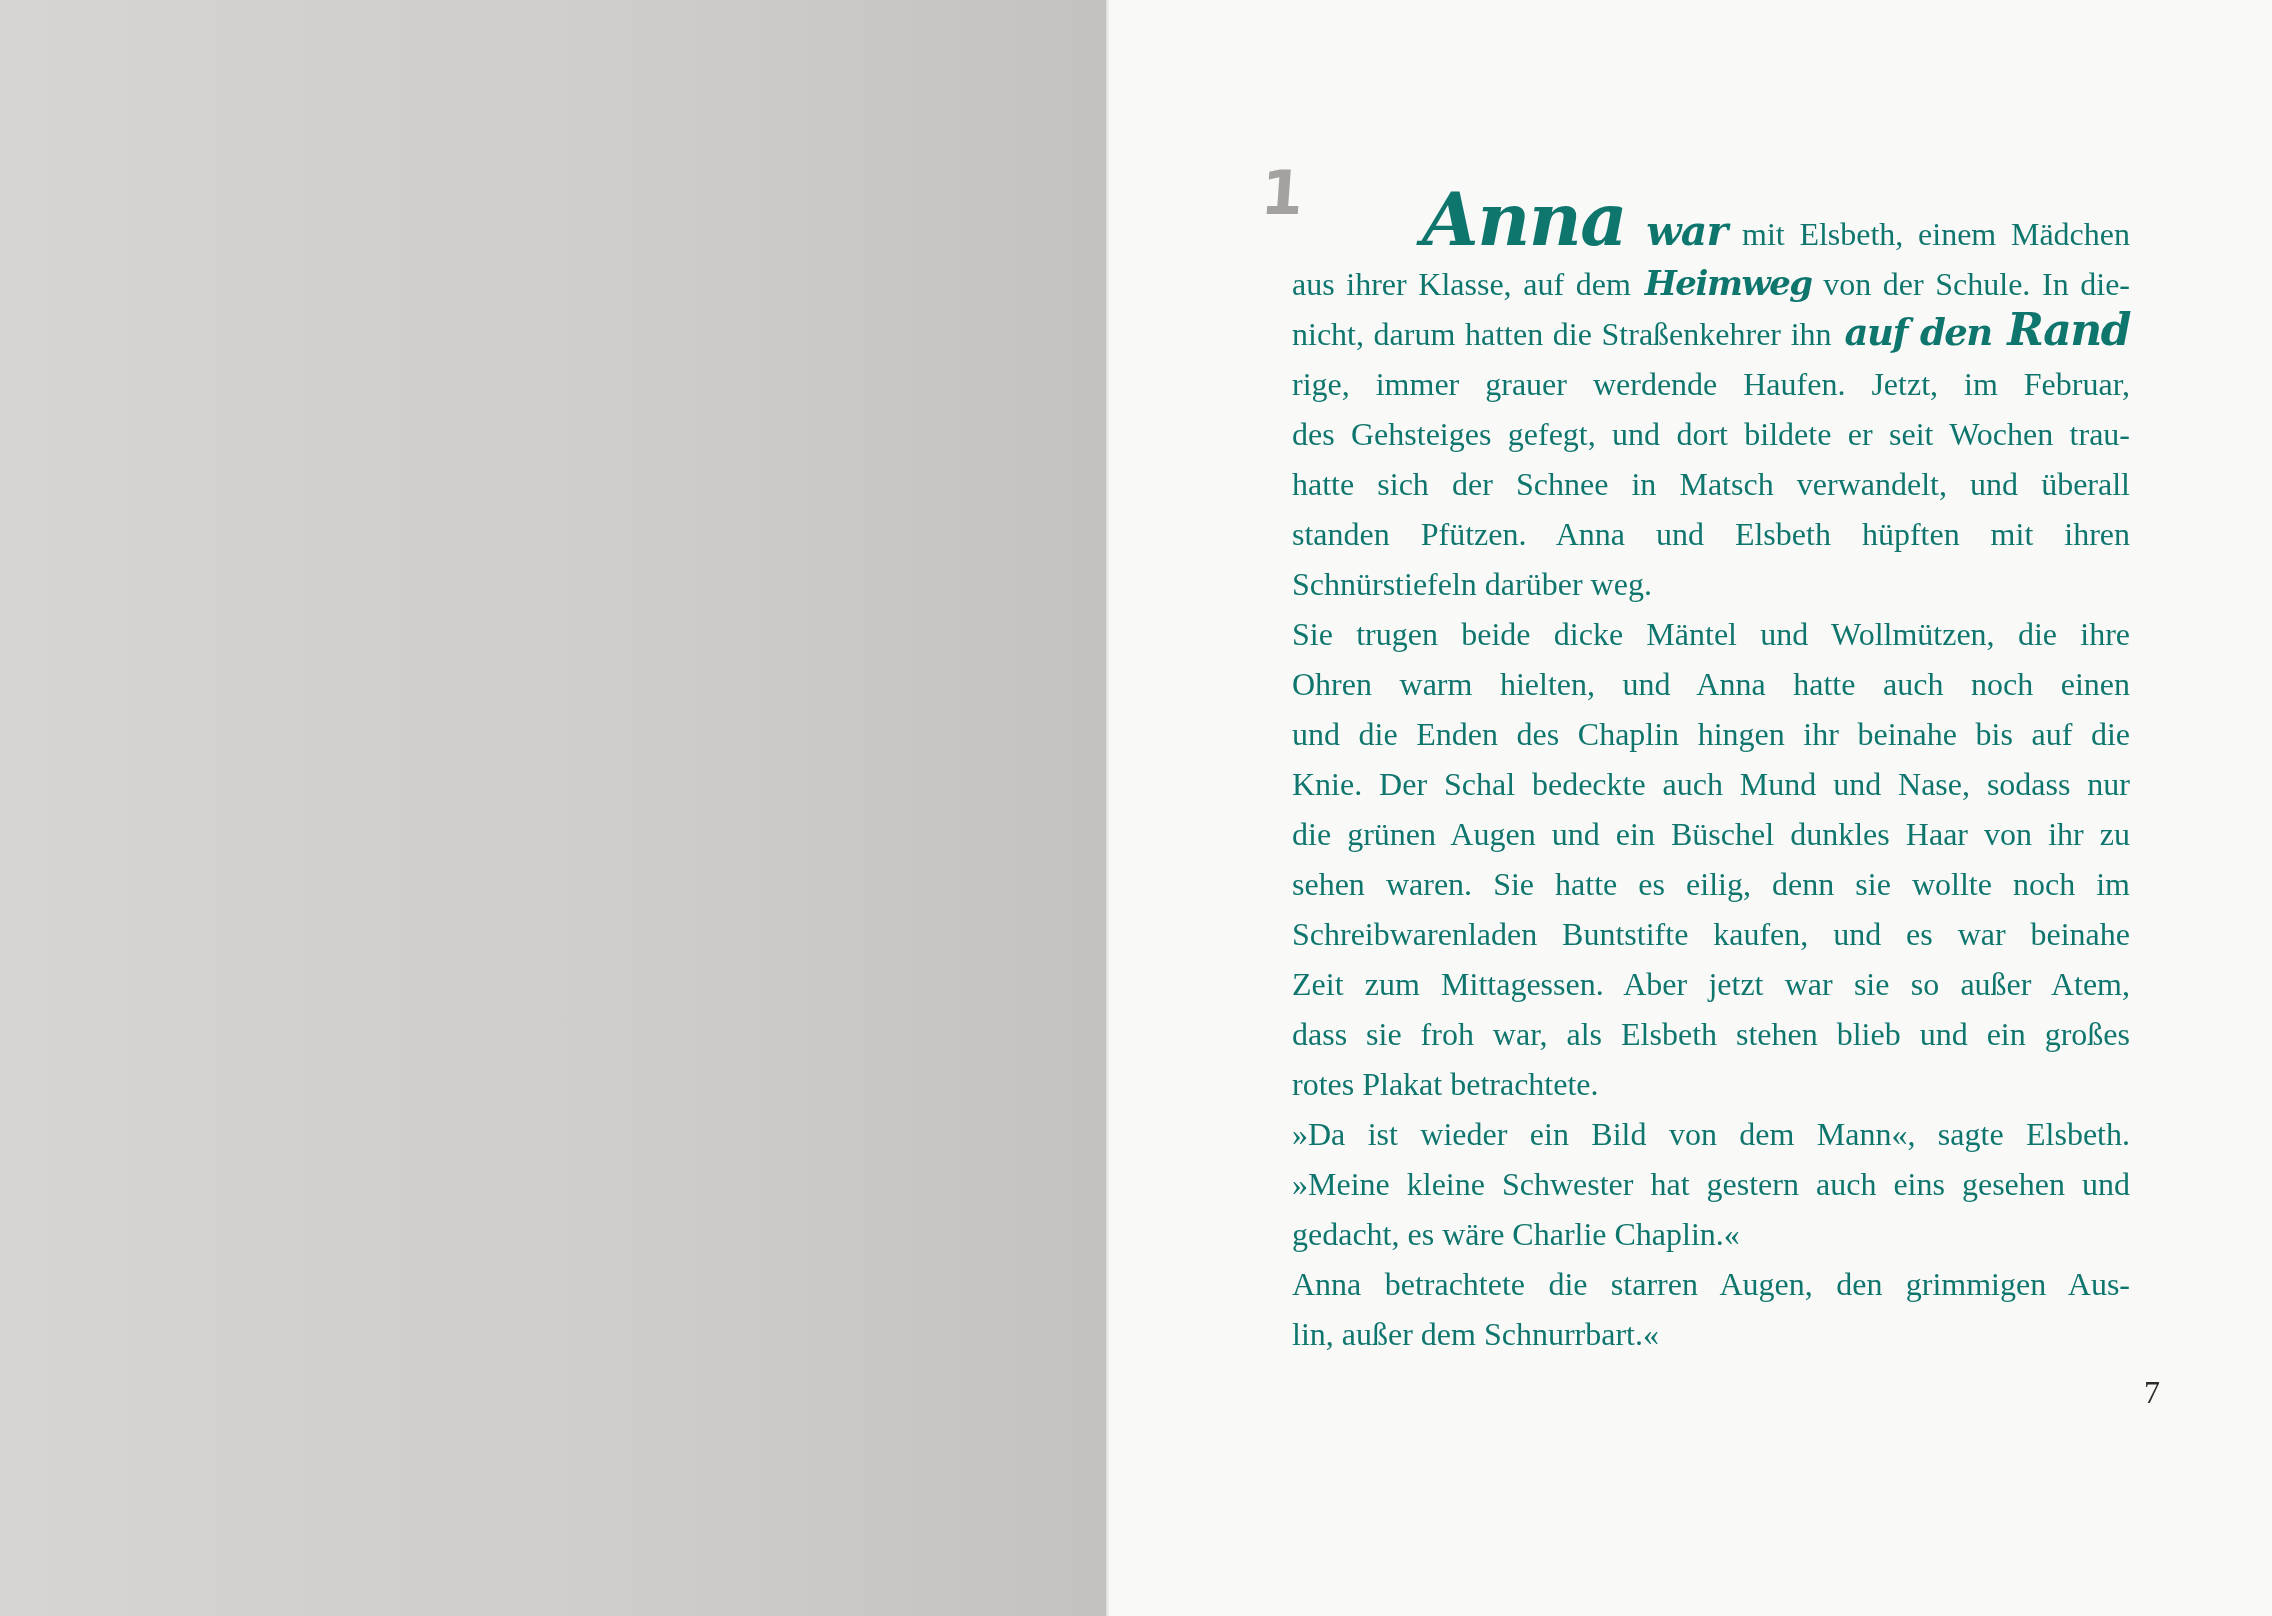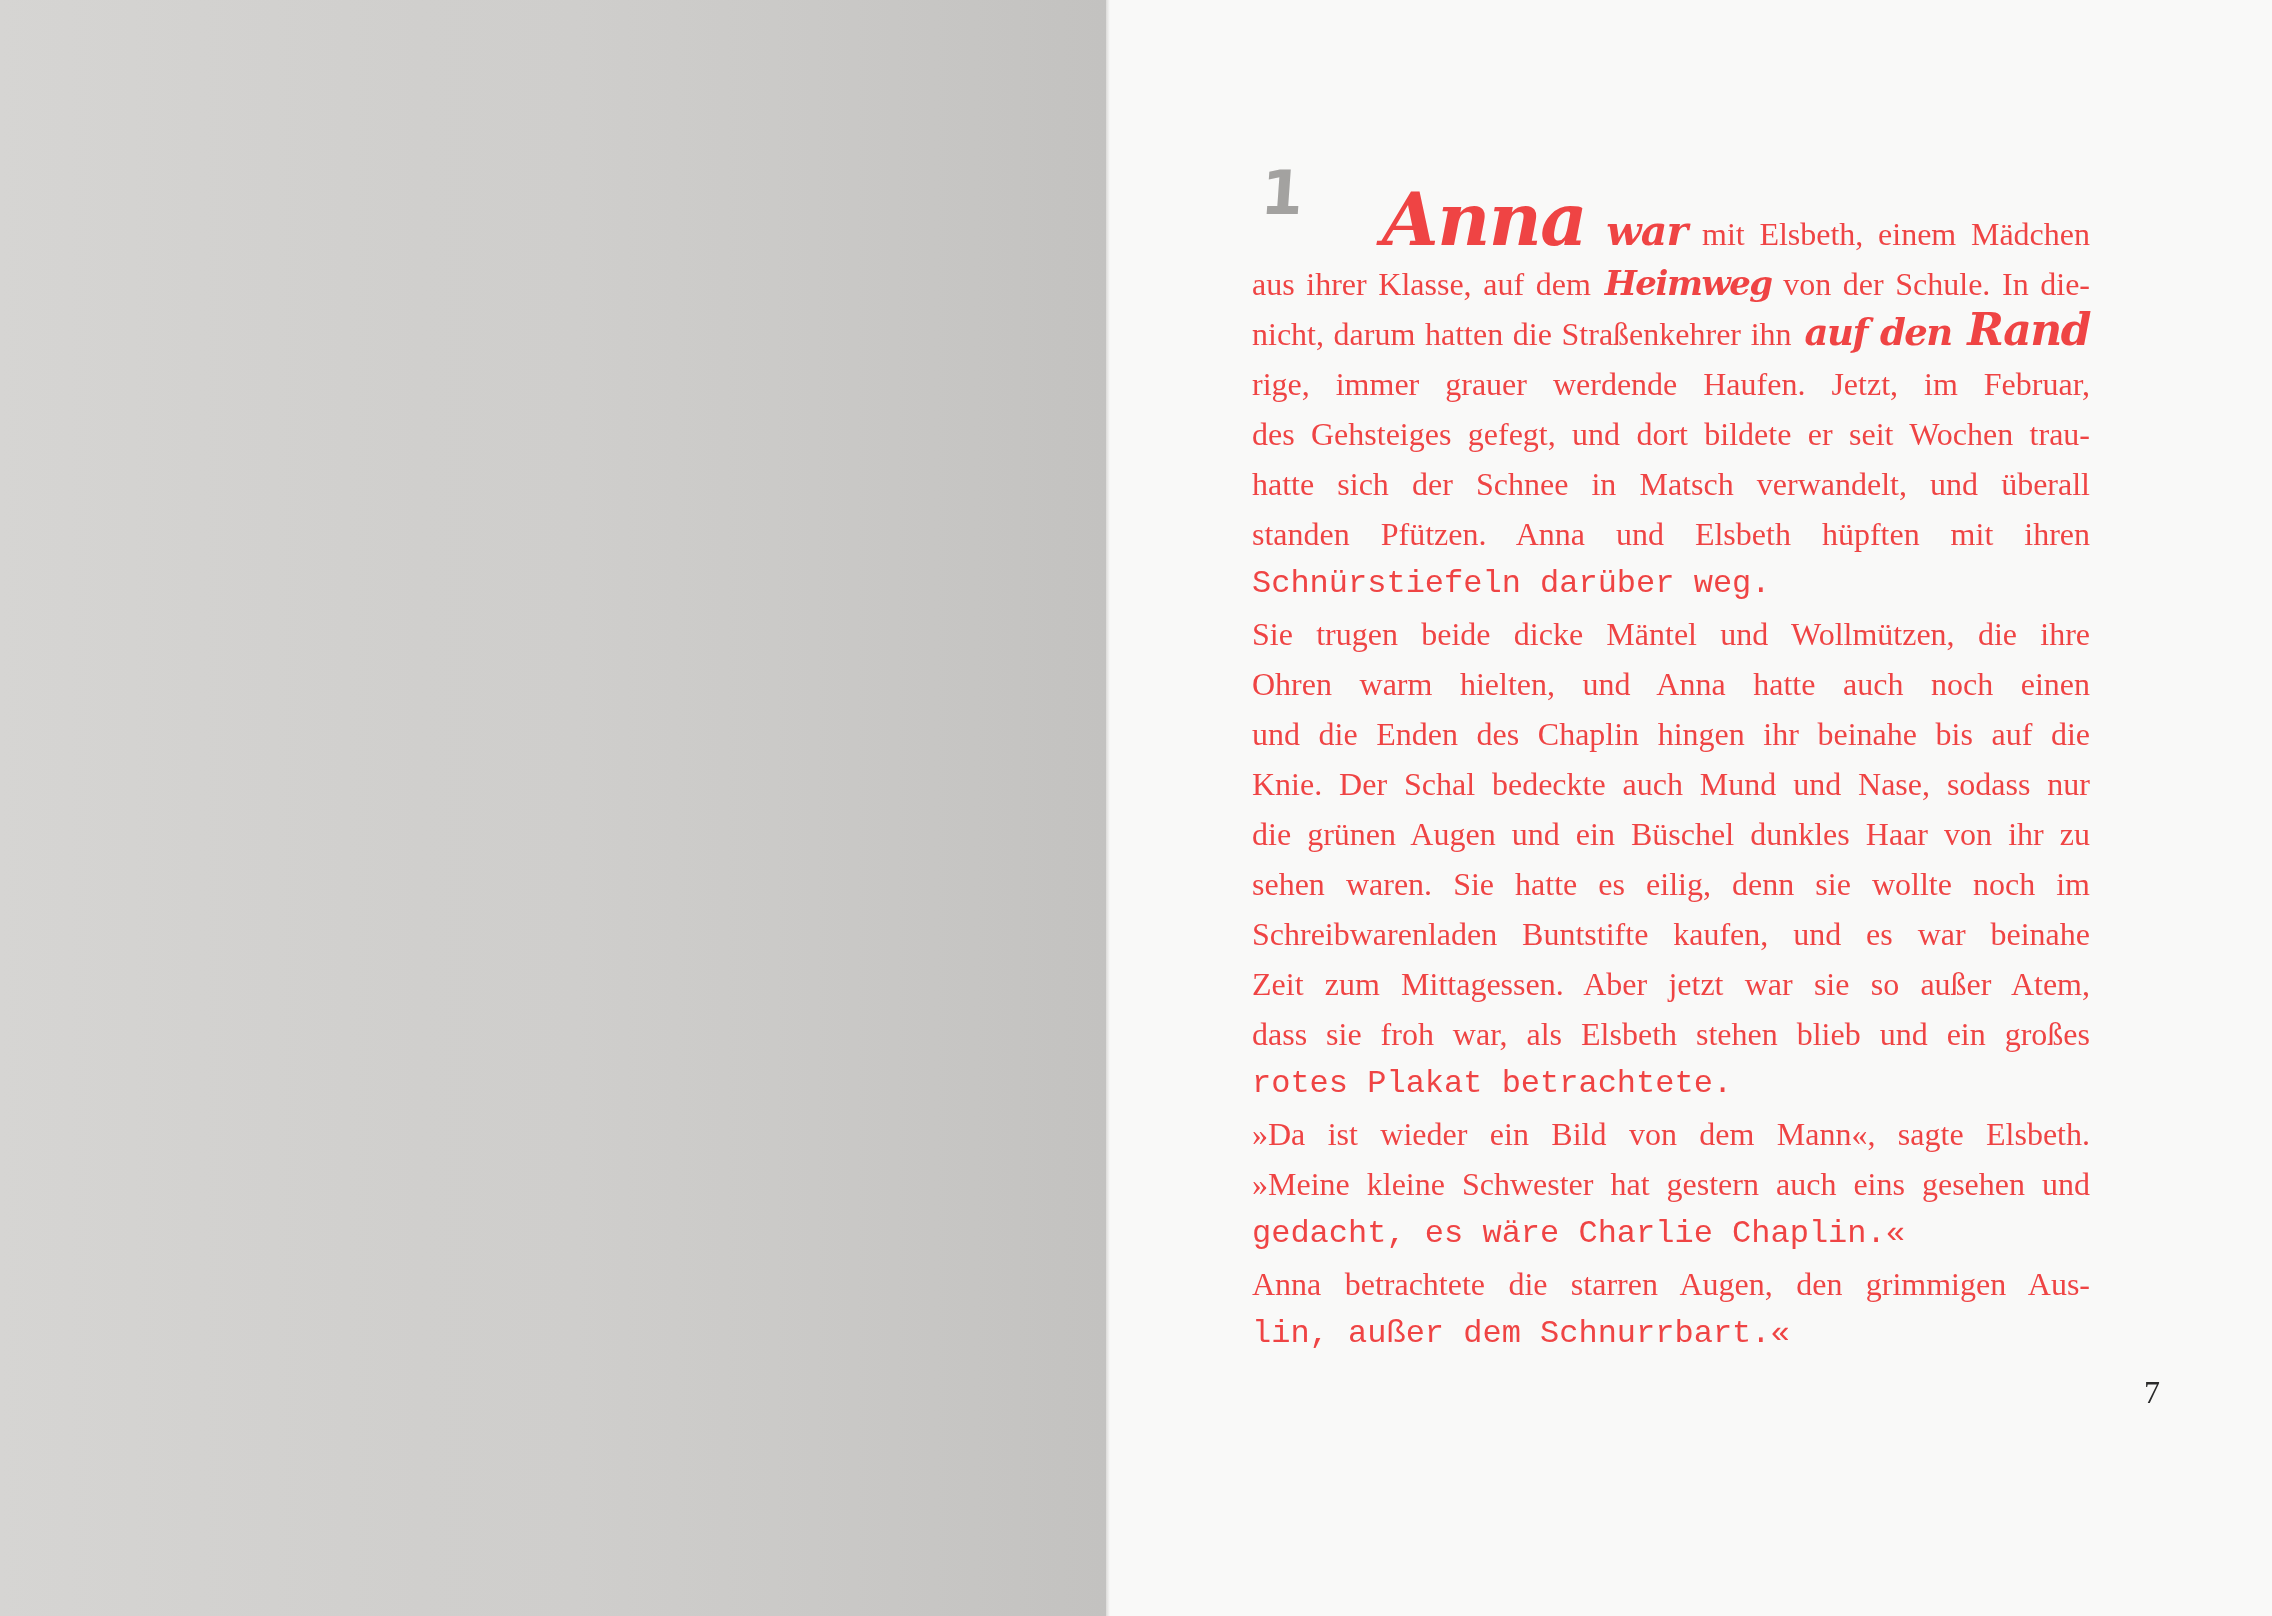--- a/index.html
+++ b/index.html
@@ -32,36 +32,35 @@
   .chapter-number {
     position: absolute; left: 1261px; top: 162px;
     font-family: "DejaVu Sans", sans-serif;
     font-weight: bold;
     font-size: 61px; line-height: 61px;
     color: #a3a2a0;
     transform: skewX(-4deg);
   }
   
   .text-column {
-    position: absolute; left: 1252px; top: 209px;
+    position: absolute; left: 1292px; top: 209px;
     width: 838px;
-    color: #ef4444;
+    color: #0f766e;
     font-size: 32px;
   }
   .line {
     height: 50px; line-height: 50px;
     text-align: justify;
     text-align-last: justify;
     white-space: normal;
     overflow: visible;
   }
   .line.end {
     text-align: right;
     text-align-last: left;
-    font-family: Liberation Mono, monospace;
   }
   .indent {
     display: inline-block;
     width: 130px; height: 0.8px;
   }
   .seg-display {
     font-family: "DejaVu Serif", serif;
     font-weight: bold;
     font-style: italic;
     line-height: 0;

